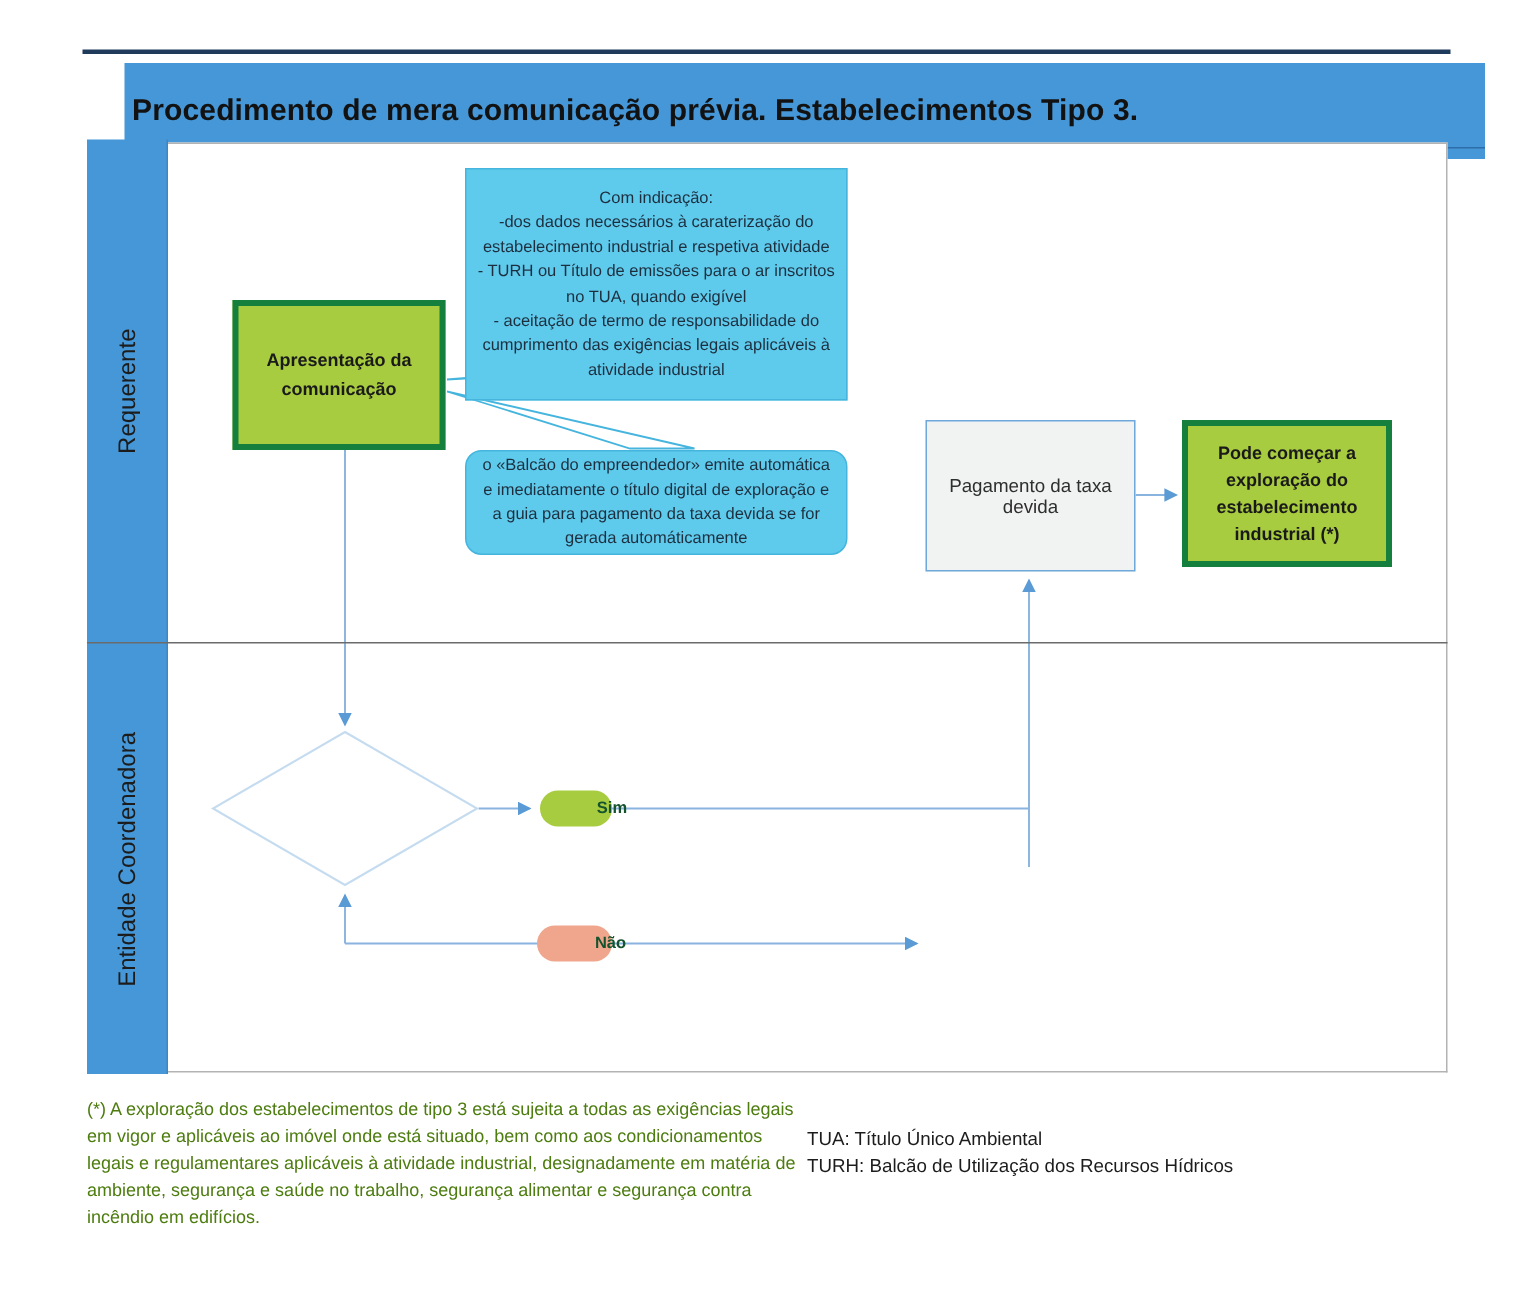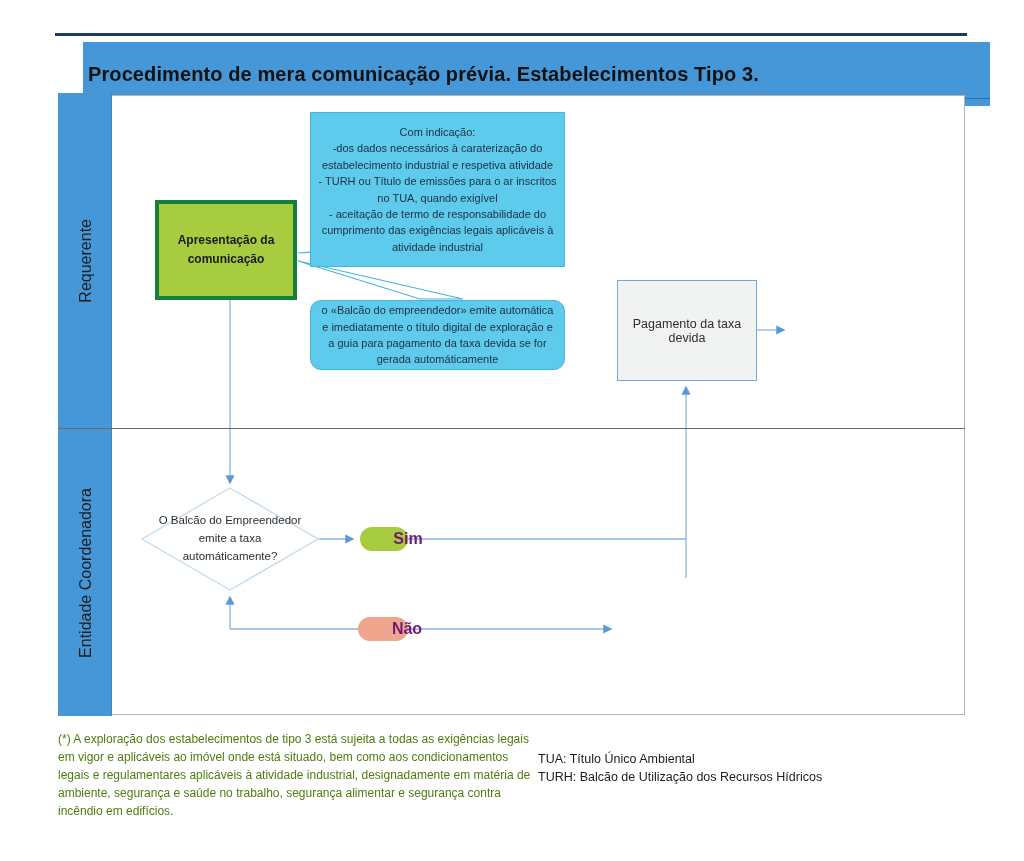--- a/index.html
+++ b/index.html
@@ -110,21 +110,21 @@
   .diamond-text {
     left: 148px; top: 500px; width: 164px; height: 78px;
     display: flex; align-items: center; justify-content: center;
     text-align: center; white-space: pre-line;
     font-size: 11.5px; color: #2e2e2e; line-height: 1.55;
   }
 
   .pill {
     display: flex; align-items: center; justify-content: center;
     border-radius: 12px;
-    font-size: 16px; font-weight: bold; color: #701a75; padding-left: 48px;
+    font-size: 11px; font-weight: bold; color: #14532d; padding-left: 48px;
   }
   .pill-sim { left: 360px; top: 527px; width: 47px; height: 24px; background: #a8cc3f; }
   .pill-nao { left: 358px; top: 617px; width: 50px; height: 24px; background: #f0a68c; }
 
   
   .footnote {
     left: 58px; top: 730px; width: 500px;
     font-size: 12px; color: #4d7c0f; line-height: 1.5;
     white-space: pre-line;
   }
@@ -192,24 +192,25 @@
 cumprimento das exigências legais aplicáveis à
 atividade industrial</div>
 
   <div class="abs node cyan-box node-balcao">o «Balcão do empreendedor» emite automática
 e imediatamente o título digital de exploração e
 a guia para pagamento da taxa devida se for
 gerada automáticamente</div>
 
   <div class="abs node gray-box node-pagamento">Pagamento da taxa devida</div>
 
-
-  <div class="abs diamond-text">O Balcão do Empreendedor
-emite a taxa
-automáticamente?</div>
+  <div class="abs node green-box node-pode">Pode começar a
+exploração do
+estabelecimento
+industrial (*)</div>
+
 
   <div class="abs pill pill-sim">Sim</div>
 
   <div class="abs pill pill-nao">Não</div>
 
 
   <div class="abs footnote">(*) A exploração dos estabelecimentos de tipo 3 está sujeita a todas as exigências legais
 em vigor e aplicáveis ao imóvel onde está situado, bem como aos condicionamentos
 legais e regulamentares aplicáveis à atividade industrial, designadamente em matéria de
 ambiente, segurança e saúde no trabalho, segurança alimentar e segurança contra

